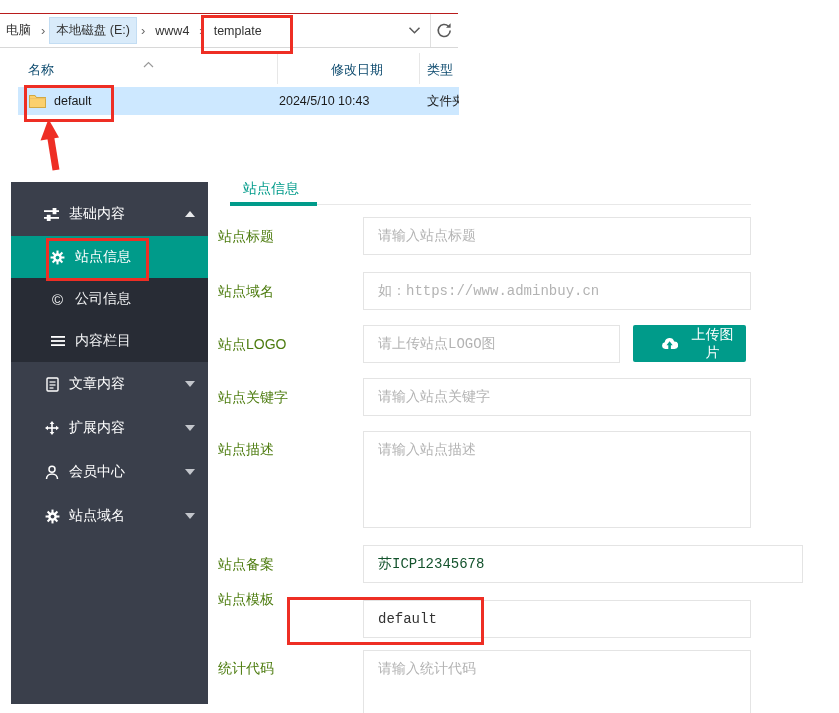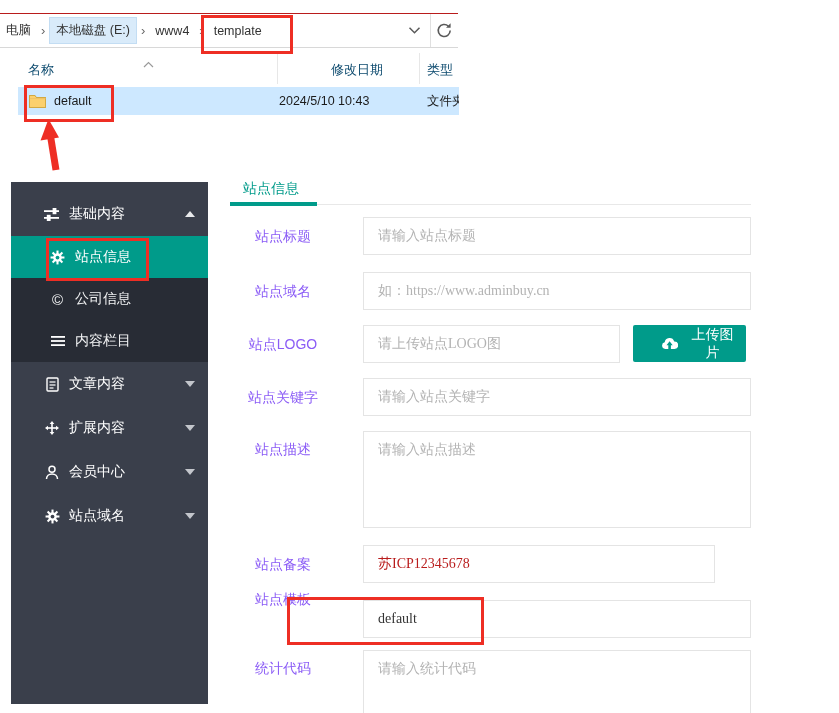--- a/index.html
+++ b/index.html
@@ -46,23 +46,23 @@
   .sub-item.active{background:#009b8a;color:#fff;}
   .gear-hole{fill:#3a3f4b;}
   .sub-item .gear-hole{fill:#282c35;}
   .sub-item.active .gear-hole{fill:#009b8a;}
 
   
   .tab-label{position:absolute;left:243px;top:180px;font-size:14px;color:#009b8a;cursor:pointer;}
   .tab-border{position:absolute;left:230px;top:204px;width:521px;border-top:1px solid #e8e8e8;}
   .tab-underline{position:absolute;left:230px;top:202px;width:87px;height:4px;background:#009b8a;}
 
-  .f-label{position:absolute;left:218px;width:130px;text-align:center;font-size:14px;color:#8b5cf6;line-height:18px;}
+  .f-label{position:absolute;left:218px;width:130px;text-align:left;font-size:14px;color:#4d7c0f;line-height:18px;}
   .f-input{position:absolute;box-sizing:border-box;height:38px;border:1px solid #e4e4e4;background:#fff;
-    padding:15px 14px;font-size:14px;color:#444;font-family:Liberation Serif, serif;outline:none;}
+    padding:15px 14px;font-size:14px;color:#444;font-family:Liberation Mono, monospace;outline:none;}
   .f-area{position:absolute;box-sizing:border-box;border:1px solid #e4e4e4;background:#fff;
     padding:9px 14px;font-size:14px;color:#444;font-family:inherit;outline:none;resize:none;}
   .f-input::placeholder,.f-area::placeholder{color:#b3b3b3;opacity:1;}
   .upload-btn{position:absolute;left:633px;top:325px;width:113px;height:37px;background:#009b8a;border:none;
     border-radius:2px;color:#fff;font-size:14px;font-family:inherit;display:flex;align-items:center;
     justify-content:center;gap:7px;cursor:pointer;padding-left:28px;}
 </style>
 </head>
 <body>
 
@@ -257,21 +257,21 @@
     <span>上传图片</span>
   </button>
 
   <div class="f-label" style="top:388px;">站点关键字</div>
   <input class="f-input" style="left: 363px; top: 378px; width: 388px;" placeholder="请输入站点关键字">
 
   <div class="f-label" style="top:440px;">站点描述</div>
   <textarea class="f-area" style="left: 363px; top: 431px; width: 388px; height: 97px;" placeholder="请输入站点描述"></textarea>
 
   <div class="f-label" style="top:555px;">站点备案</div>
-  <input class="f-input" style="left: 363px; top: 545px; width: 352px; color: #b91c1c;" value="苏ICP12345678">
+  <input class="f-input" style="left: 363px; top: 545px; width: 440px; color: #14532d;" value="苏ICP12345678">
 
   <div class="f-label" style="top:590px;">站点模板</div>
   <input class="f-input" style="left: 363px; top: 600px; width: 388px; color: rgb(51, 51, 51);" value="default">
 
   <div class="f-label" style="top:659px;">统计代码</div>
   <textarea class="f-area" style="left: 363px; top: 650px; width: 388px; height: 90px;" placeholder="请输入统计代码"></textarea>
 
 </div>
 
 </body></html>

